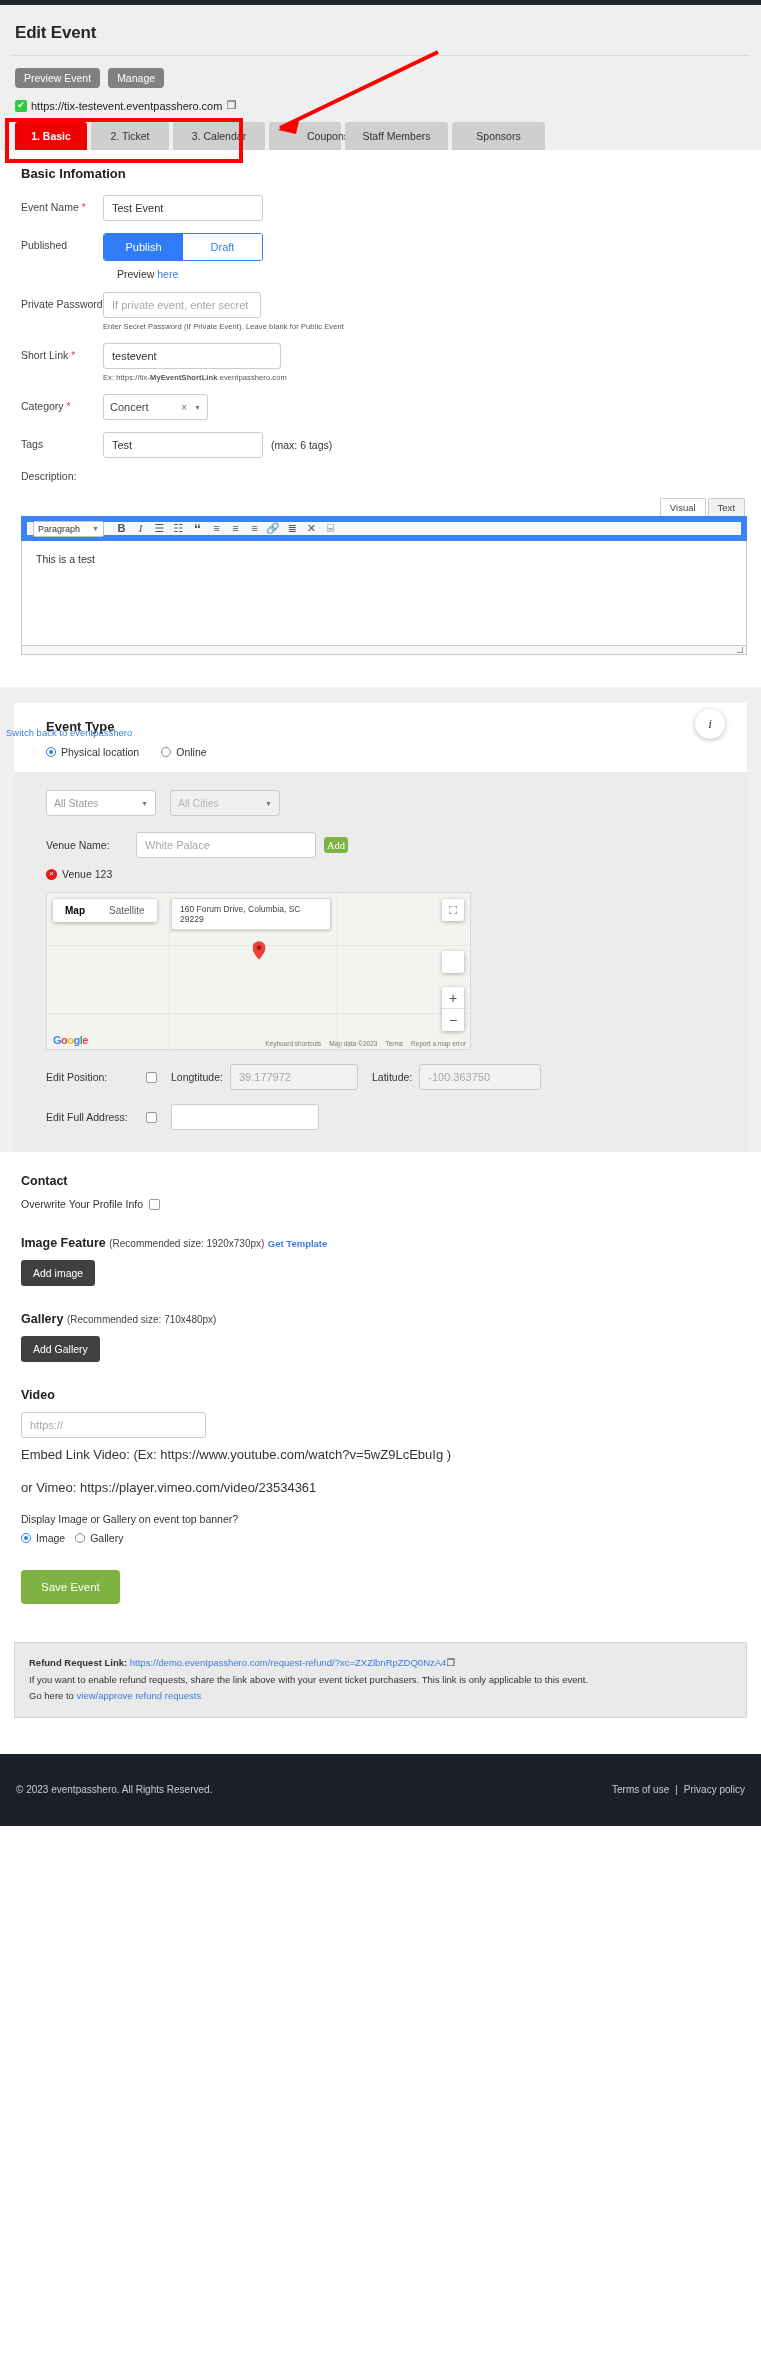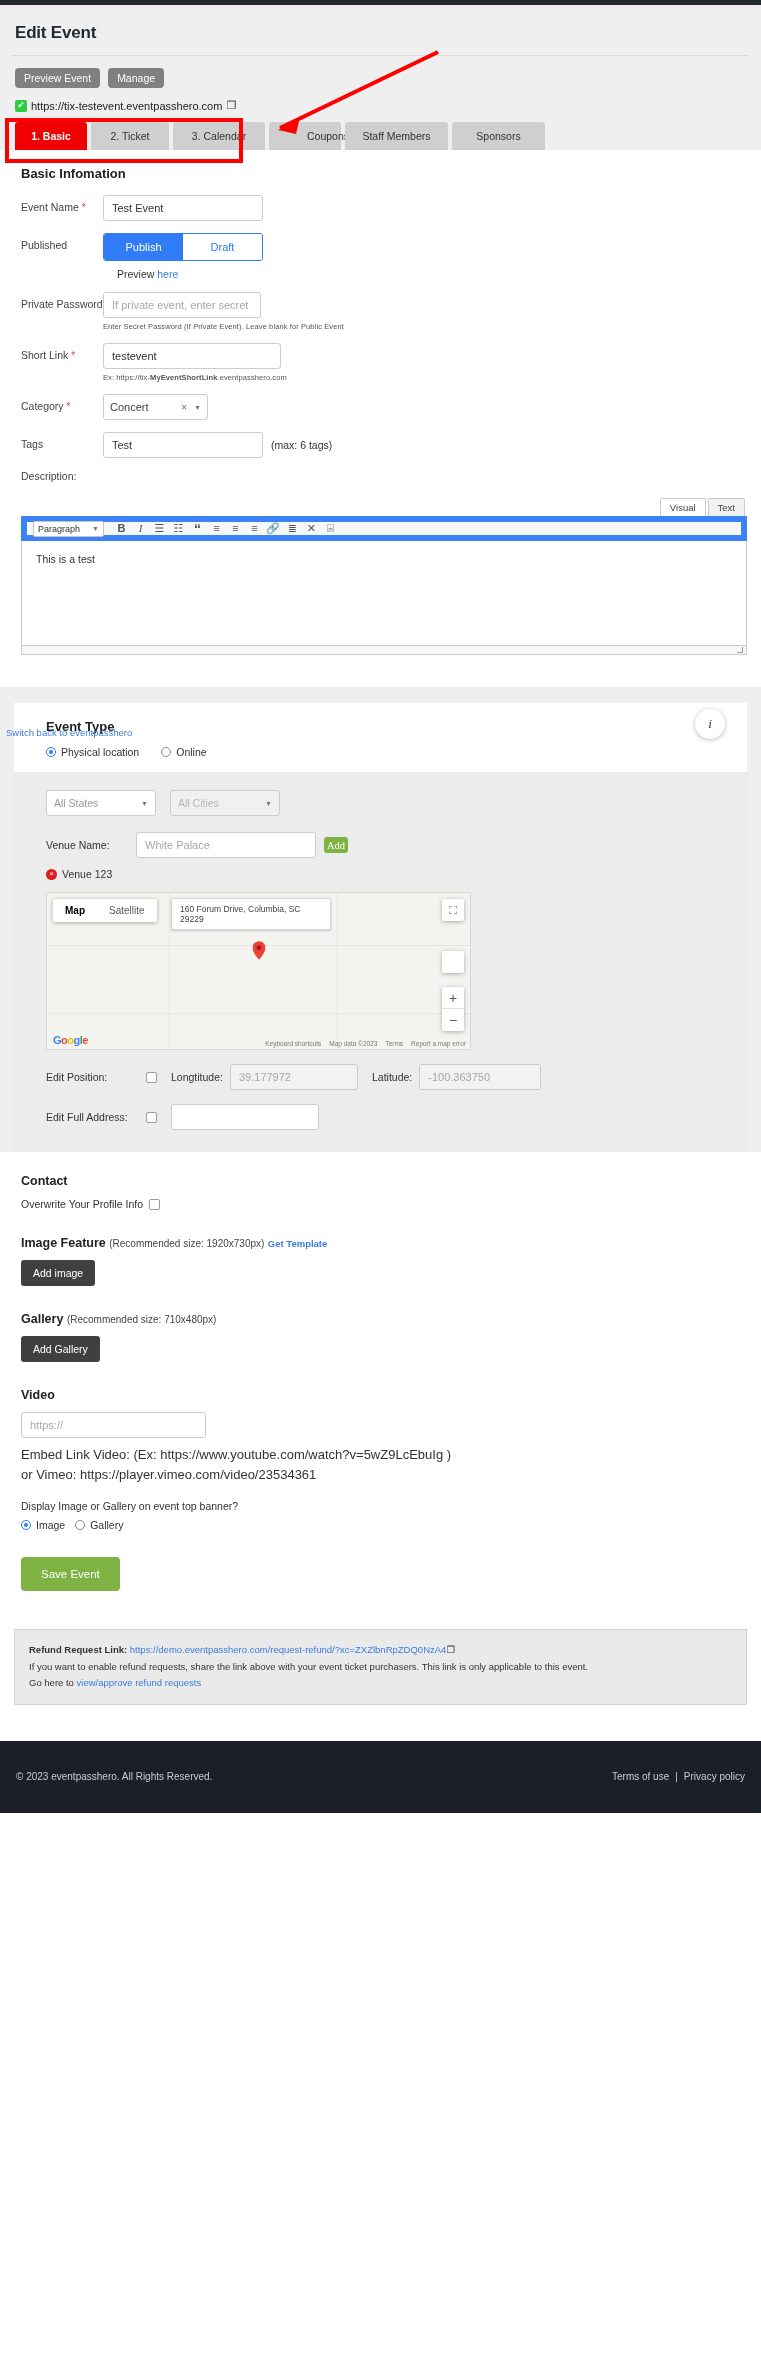--- a/index.html
+++ b/index.html
@@ -467,21 +467,21 @@
 
     <div class="h-sec" style="margin-top:26px">
       <span>Gallery</span>
       <span class="sub">(Recommended size: 710x480px)</span>
     </div>
     <button class="green-btn">Add Gallery</button>
 
     <div class="h-sec" style="margin-top:26px">Video</div>
     <input class="inp video-inp" placeholder="https://" style="">
     <div class="small-note">Embed Link Video: (Ex: https://www.youtube.com/watch?v=5wZ9LcEbuIg )</div>
-    <div class="small-note" style="margin-top:0">or Vimeo: https://player.vimeo.com/video/23534361</div>
+    <div class="small-note" style="margin-top:13px">or Vimeo: https://player.vimeo.com/video/23534361</div>
 
     <div class="disp-q">Display Image or Gallery on event top banner?</div>
     <div class="disp-radios">
       <label class="radio-item">
         <span class="rad on"></span>
         <span>Image</span>
       </label>
       <label class="radio-item">
         <span class="rad"></span>
         <span>Gallery</span>

